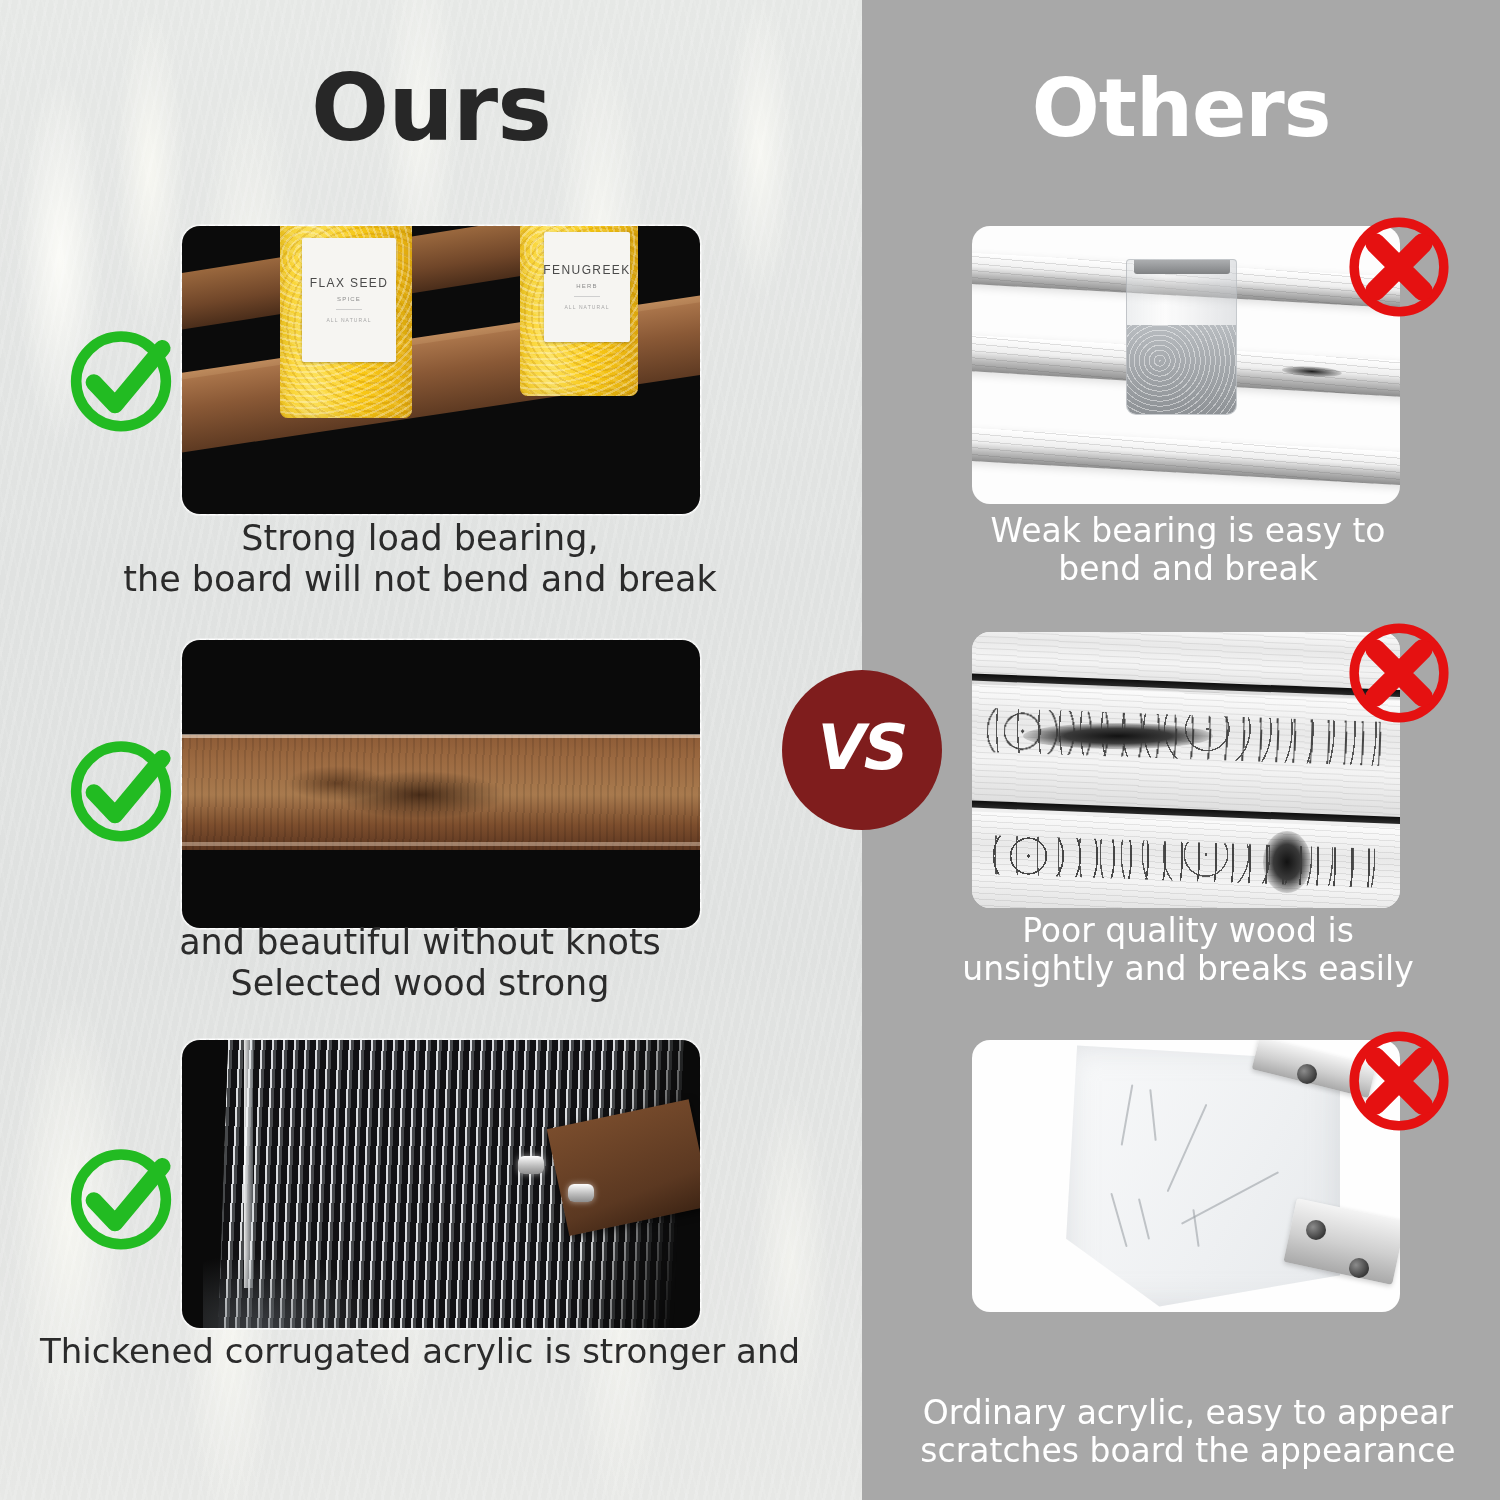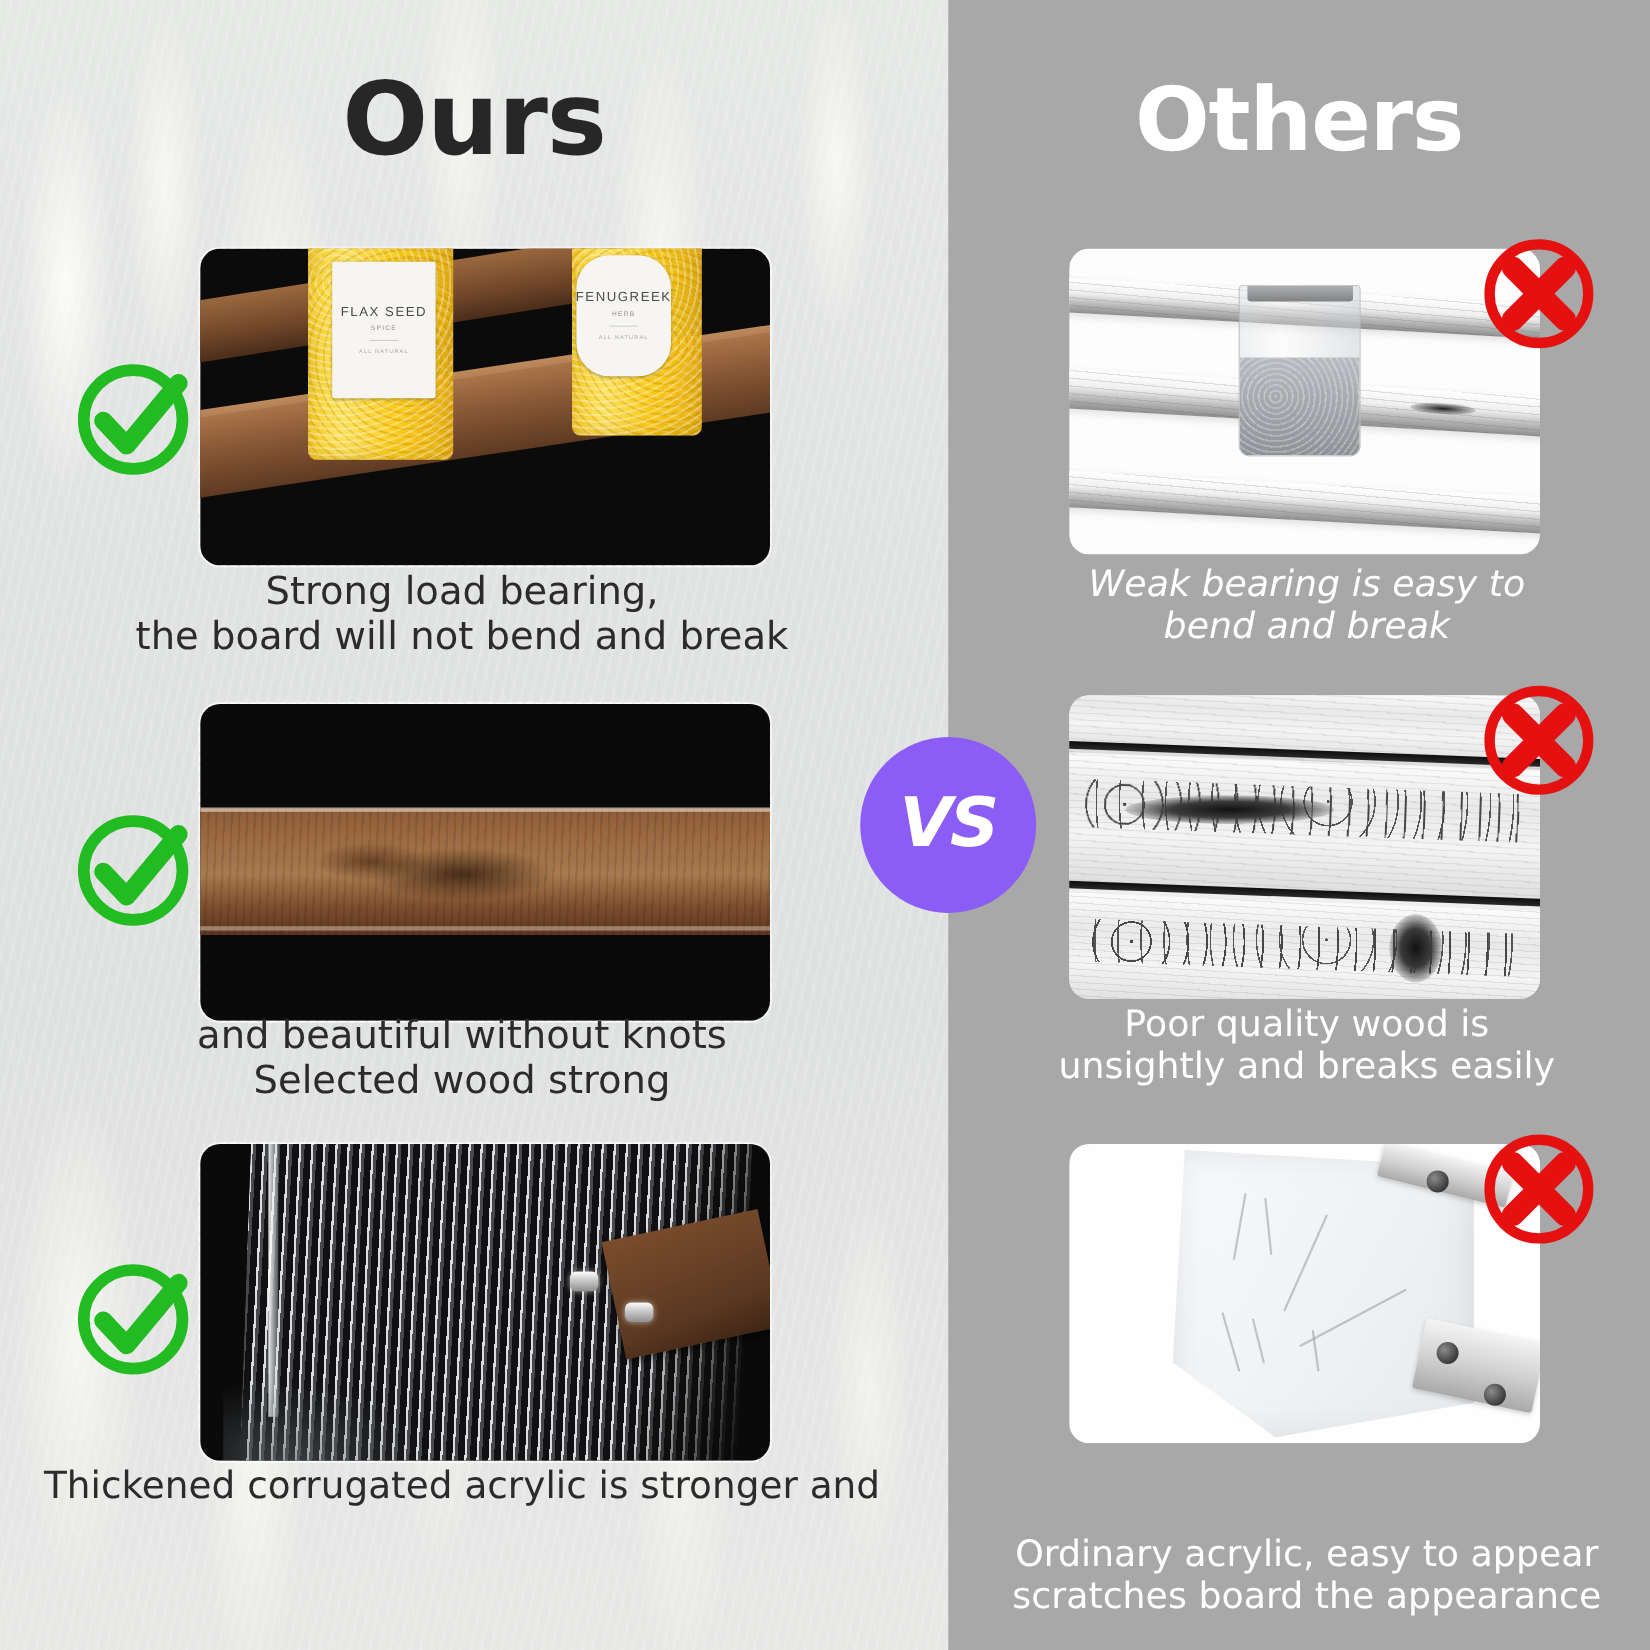--- a/index.html
+++ b/index.html
@@ -231,21 +231,21 @@
     background:radial-gradient(circle at 35% 35%, #8c8c8c, #3a3a3a 70%);
   }
 
   
   .icon { position:absolute; }
   .icon svg { display:block; width:100%; height:100%; }
 
   
   .vs-badge {
     position:absolute; left:782px; top:670px; width:160px; height:160px;
-    border-radius:50%; background:#8b5cf6;
+    border-radius:50%; background:#7f1d1d;
     display:flex; align-items:center; justify-content:center;
     z-index:6;
   }
   .vs-badge span {
     color:#fff; font-family:"DejaVu Sans", sans-serif; font-weight:bold;
     font-size:62px; font-style:italic; letter-spacing:-2px; line-height:1;
     transform:translateY(-2px);
   }
 
   
@@ -277,21 +277,21 @@
     </svg>
   </div>
 
   <div class="frame dashed" style="left:182px; top:226px; width:518px; height:288px;">
     <div class="photo-jars">
       <div class="jshelf back"></div>
       <div class="jshelf-top"></div>
       <div class="jshelf front"></div>
 
       <div class="jar" style="left:338px; width:118px; height:208px; bottom:118px;">
-        <div class="label" style="left:4px; top:44px; width:86px; height:110px;border-radius:30px;">
+        <div class="label" style="left:24px; top:44px; width:86px; height:110px;">
           <div class="lname">FENUGREEK</div>
           <div class="lsub">HERB</div>
           <div class="lrule"></div>
           <div class="lnat">ALL NATURAL</div>
         </div>
       </div>
 
 
       <div class="jar" style="left:98px; width:132px; height:230px; bottom:96px;">
         <div class="label" style="left:22px; top:50px; width:94px; height:124px;">
@@ -329,21 +329,21 @@
       <div class="wshelf c">
           <div class="grain"></div>
         </div>
       <div class="gjar" style="left:36%; top:12%; width:26%; height:56%;">
         <div class="lidg"></div>
         <div class="fill"></div>
       </div>
     </div>
   </div>
 
-  <div class="caption right" style="top:512px;font-style:italic;">
+  <div class="caption right" style="top:512px;">
     <div>Weak bearing is easy to</div>
     <div>bend and break</div>
   </div>
 
   <div class="icon" style="left:62px; top:730px; width:118px; height:118px;">
     <svg viewBox="0 0 100 100">
       <circle cx="50" cy="52" r="38" fill="none" stroke="#22bb22" stroke-width="9"></circle>
       <path d="M27 53 L45 72 L85 24" fill="none" stroke="#22bb22" stroke-width="14" stroke-linecap="round" stroke-linejoin="round"></path>
     </svg>
   </div>

